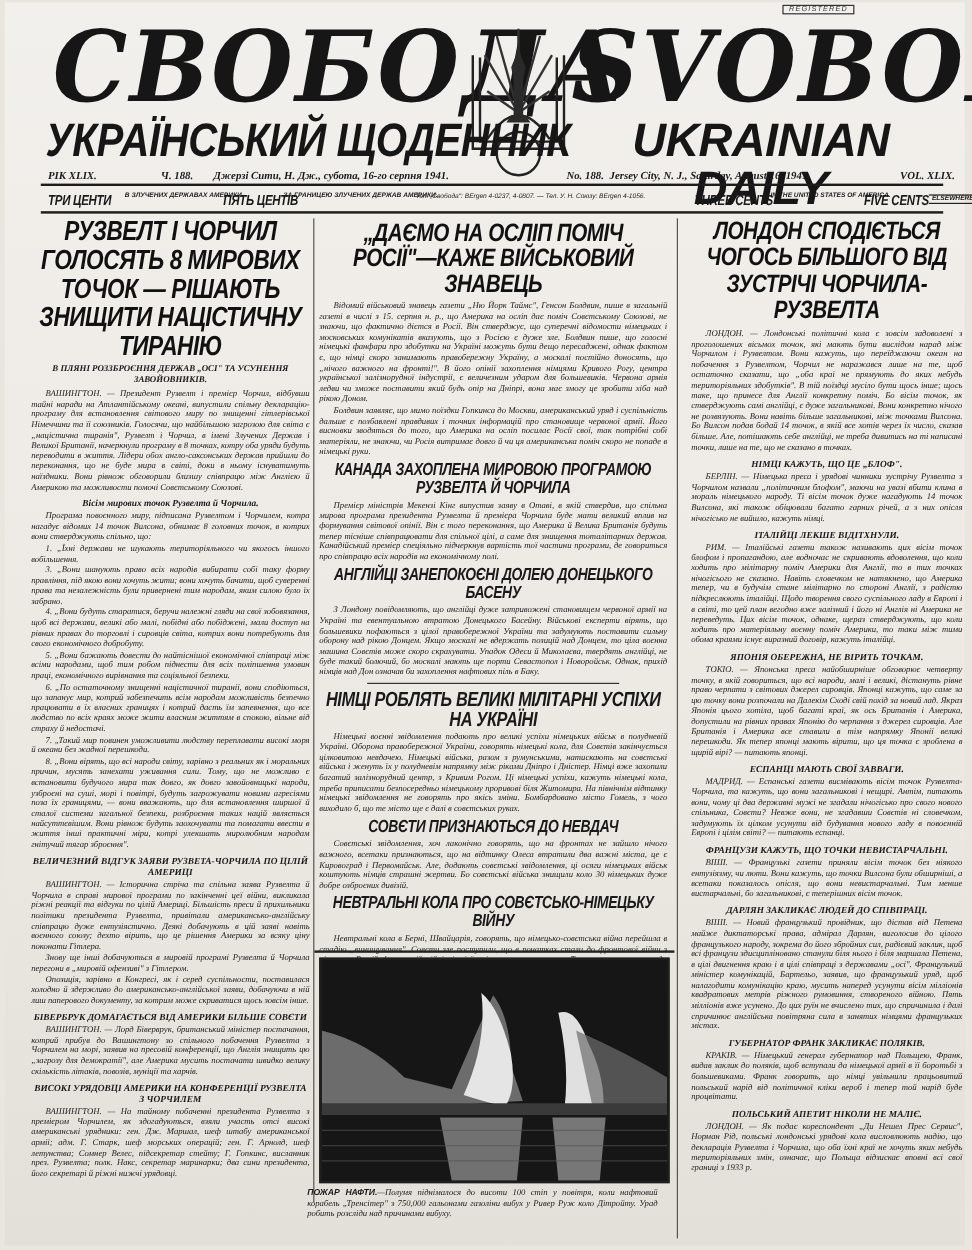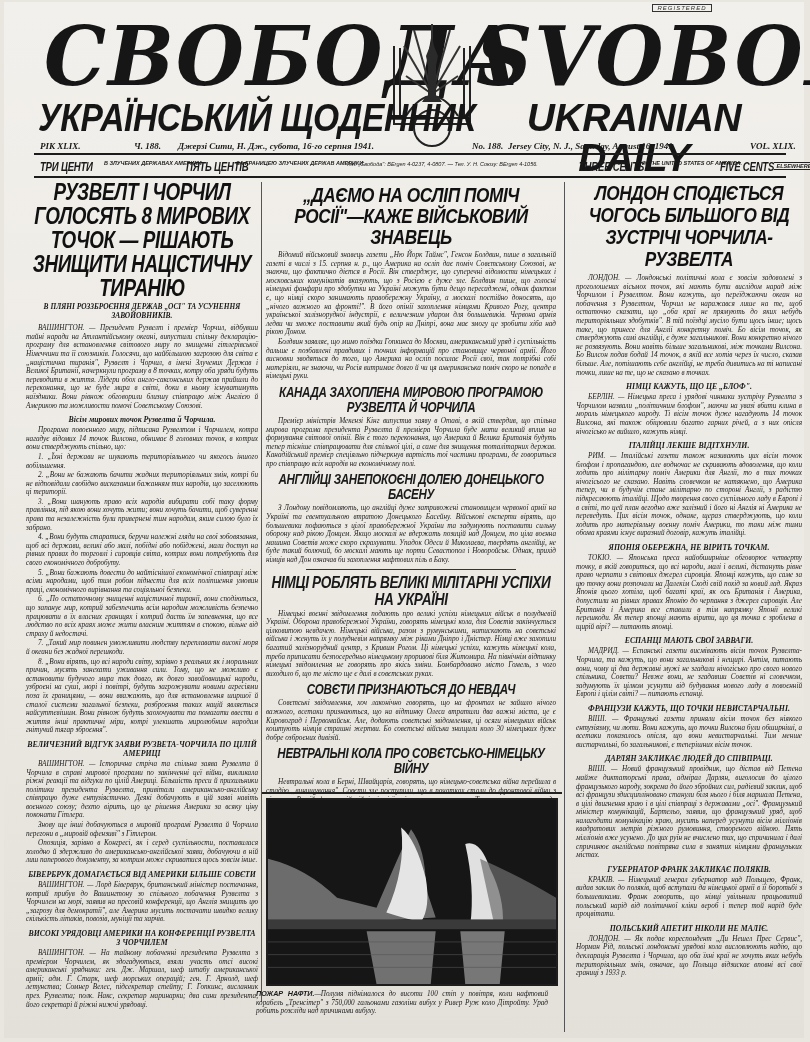--- a/index.html
+++ b/index.html
@@ -152,21 +152,20 @@
   <div class="vrule" style="left:257px; height:820px;"></div>
   <div class="vrule" style="left:560px; height:850px;"></div>
 
   <div class="col col-left">
     <div class="h-big h-left">РУЗВЕЛТ І ЧОРЧИЛ ГОЛОСЯТЬ 8 МИРОВИХ ТОЧОК — РІШАЮТЬ ЗНИЩИТИ НАЦІСТИЧНУ ТИРАНІЮ</div>
     <div class="deck">В ПЛЯНІ РОЗЗБРОЄННЯ ДЕРЖАВ „ОСІ" ТА УСУНЕННЯ ЗАВОЙОВНИКІВ.</div>
     <p class="para">ВАШИНГТОН. — Президент Рузвелт і премієр Чорчил, відбувши тайні наради на Атлантійському океані, випустили спільну декларацію-програму для встановлення світового миру по знищенні гітлерівської Німеччини та її союзників. Голосячи, що найбільшою загрозою для світа є „націстична тиранія", Рузвелт і Чорчил, в імені Злучених Держав і Великої Британії, начеркнули програму в 8 точках, котру оба уряди будуть переводити в життя. Лідери обох англо-саксонських держав прийшли до переконання, що не буде мира в світі, доки в ньому існуватимуть наїздники. Вони рівнож обговорили близшу співпрацю між Англією й Америкою та можливости помочі Совєтському Союзові.</p>
     <div class="kicker">Вісім мирових точок Рузвелта й Чорчила.</div>
     <p class="para">Програма повоєнного миру, підписана Рузвелтом і Чорчилем, котра нагадує відомих 14 точок Вилсона, обнимає 8 головних точок, в котрих вони стверджують спільно, що:</p>
     <p class="para">1. „Їхні держави не шукають територіяльного чи якогось іншого вобільшення.</p>
-    <p class="para">2. „Вони не бажають бачити жадних територіяльних змін, котрі би не відповідали свобідно висказаним бажанням тих народів, що заселюють ці території.</p>
     <p class="para">3. „Вони шанують право всіх народів вибирати собі таку форму правління, під якою вони хочуть жити; вони хочуть бачити, щоб суверенні права та незалежність були привернені тим народам, яким силою було їх забрано.</p>
     <p class="para">4. „Вони будуть старатися, беручи належні гляди на свої зобовязання, щоб всі держави, великі або малі, побідні або побіджені, мали доступ на рівних правах до торговлі і сировців світа, котрих вони потребують для свого економічного добробуту.</p>
     <p class="para">5. „Вони бажають довести до найтіснішої економічної співпраці між всіми народами, щоб тим робом піднести для всіх поліпшення умовин праці, економічного вирівнання та соціяльної безпеки.</p>
     <p class="para">6. „По остаточному знищенні націстичної тиранії, вони сподіються, що запанує мир, котрий забезпечить всім народам можливість безпечно працювати в їх власних границях і котрий дасть їм запевнення, що все людство по всіх краях може жити власним життям в спокою, вільне від страху й недостачі.</p>
     <p class="para">7. „Такий мир повинен уможливити людству переплавати високі моря й океани без жадної перешкоди.</p>
     <p class="para">8. „Вони вірять, що всі народи світу, зарівно з реальних як і моральних причин, мусять занехати уживання сили. Тому, що не можливо є встановити будучого мира так довго, як довго завойовницькі народи, узброєні на суші, морі і повітрі, будуть загрожувати новими агресіями поза їх границями, — вони вважають, що для встановлення ширшої й сталої системи загальної безпеки, розброєння таких націй являється найсуттєвішим. Вони рівнож будуть заохочувати та помагати ввести в життя інші практичні міри, котрі улекшать миролюбним народам гнітучий тягар зброєння".</p>
     <div class="kicker">ВЕЛИЧЕЗНИЙ ВІДГУК ЗАЯВИ РУЗВЕТА-ЧОРЧИЛА ПО ЦІЛІЙ АМЕРИЦІ</div>
     <p class="para">ВАШИНГТОН. — Історична стріча та спільна заява Рузвелта й Чорчила в справі мирової програми по закінченні цеї війни, викликала ріжні реакції та відгуки по цілій Америці. Більшість преси й прихильники політики президента Рузвелта, привітали американсько-англійську співпрацю дуже ентузіястично. Деякі добачують в цій заяві навіть воєнного союзу; дехто вірить, що це рішення Америки за всяку ціну поконати Гітлера.</p>
     <p class="para">Знову ще інші добачуються в мировій програмі Рузвелта й Чорчила перегони в „мировій офензиві" з Гітлером.</p>
     <p class="para">Опозиція, зарівно в Конгресі, як і серед суспільности, поставилася холодно й здержливо до американсько-англійської заяви, добачуючи в ній лиш паперового документу, за котрим може скриватися щось зовсім інше.</p>

